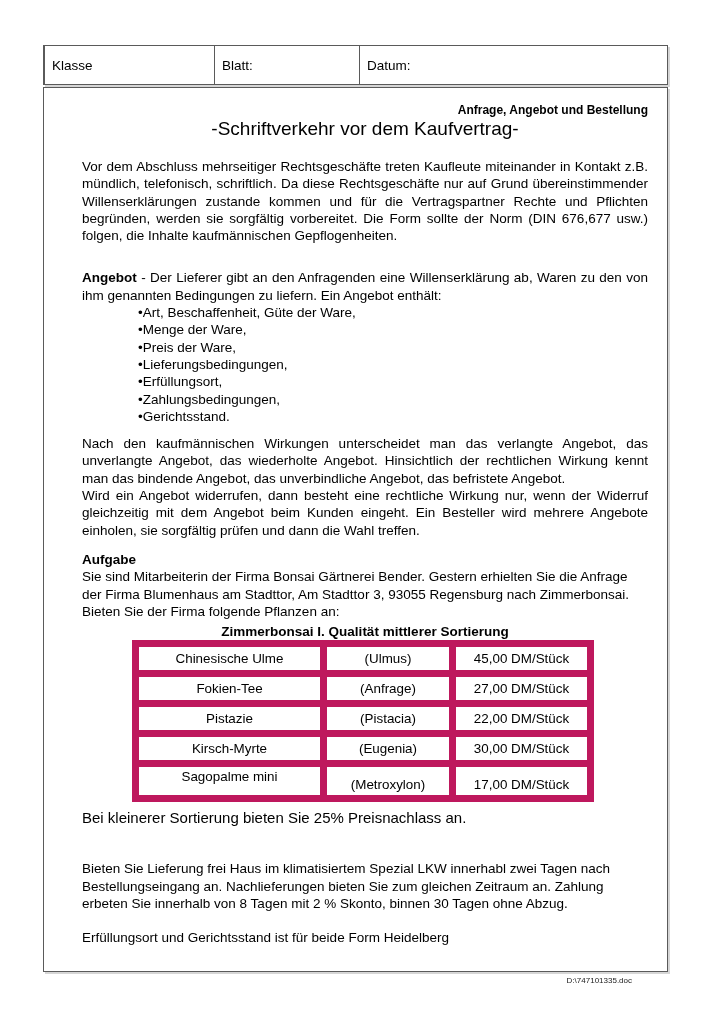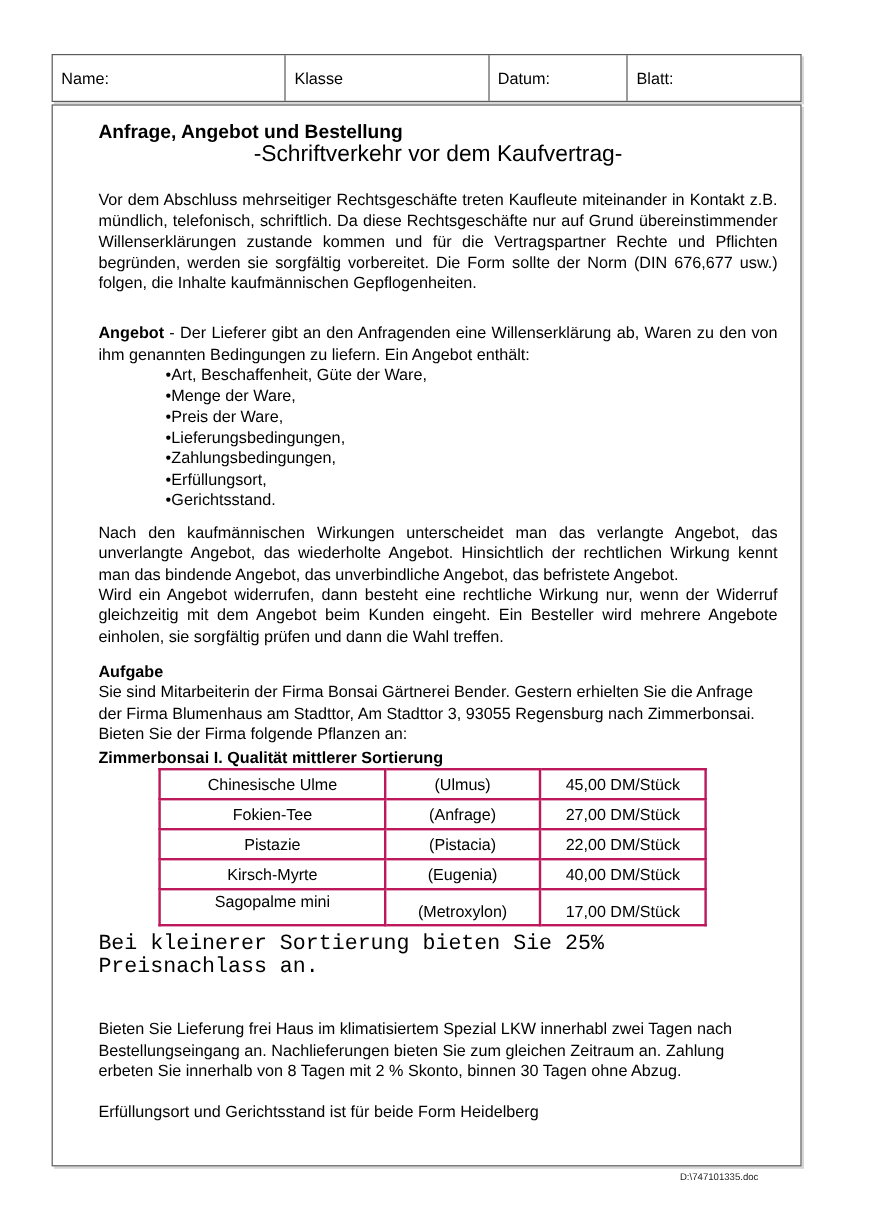--- a/index.html
+++ b/index.html
@@ -46,106 +46,105 @@
     box-sizing: border-box;
     padding: 13px 19px 0 38px;
     overflow: hidden;
     background: #ffffff;
     font-size: 13.5px;
     line-height: 17.3px;
   }
 
   .doc-title {
     margin: 0;
-    text-align: left;
-    font-size: 16px;
+    text-align: right;
+    font-size: 12px;
     line-height: 19px;
     font-weight: bold;
   }
   .doc-subtitle {
     margin: 0;
     text-align: center;
     font-size: 19px;
     line-height: 17px;
   }
 
   p { margin: 0; }
   .j { text-align: justify; }
   .b { font-weight: bold; }
 
   .p-intro    { margin-top: 21px; }
   .p-angebot  { margin-top: 25px; }
   .bullets    { padding-left: 56px; }
   .bullet::before { content: "\2022 "; }
   .p-wirkungen { margin-top: 10px; }
   .heading-aufgabe { margin-top: 12px; font-weight: bold; }
-  .table-title { margin-top: 3px; font-weight: bold; }
+  .table-title { margin-top: 3px; text-align: center; font-weight: bold; }
 
   table.plants {
     border-collapse: collapse;
     margin-left: 50px;
     width: 455px;
     table-layout: fixed;
   }
   table.plants td {
-    border: 2px solid #be185d;
+    border: 7px solid #be185d;
     text-align: center;
     font-size: 13.4px;
     height: 23px;
     padding: 0 4px;
     vertical-align: middle;
     overflow: hidden;
   }
   table.plants tr.last td { height: 26px; }
   table.plants tr.last td.va-top { vertical-align: top; padding-top: 1px; }
   table.plants tr.last td.va-bottom { vertical-align: bottom; padding-bottom: 2px; }
 
-  .p-discount { margin-top: 6px; font-size: 18px; line-height: 19px; font-family: Liberation Mono, monospace; }
+  .p-discount { margin-top: 6px; font-size: 15px; line-height: 19px; }
   .p-delivery { margin-top: 33px; }
   .p-venue    { margin-top: 17px; }
 
   .doc-footer {
     position: absolute;
     left: 33px; top: 976px;
     width: 625px;
     box-sizing: border-box;
     padding-right: 26px;
     text-align: right;
     font-size: 8px;
     color: #222222;
   }
 </style>
 </head>
 <body>
 
 <div class="page">
 
   <div class="sheet-header">
-    <div class="cell c1">Name:</div>
     <div class="cell c2">Klasse</div>
+    <div class="cell c4">Blatt:</div>
     <div class="cell c3">Datum:</div>
-    <div class="cell c4">Blatt:</div>
   </div>
 
   <div class="doc-box">
 
     <p class="doc-title">Anfrage, Angebot und Bestellung</p>
     <p class="doc-subtitle">-Schriftverkehr vor dem Kaufvertrag-</p>
 
     <p class="p-intro j">Vor dem Abschluss mehrseitiger Rechtsgeschäfte treten Kaufleute miteinander in Kontakt z.B. mündlich, telefonisch, schriftlich. Da diese Rechtsgeschäfte nur auf Grund übereinstimmender Willenserklärungen zustande kommen und für die Vertragspartner Rechte und Pflichten begründen, werden sie sorgfältig vorbereitet. Die Form sollte der Norm (DIN 676,677 usw.) folgen, die Inhalte kaufmännischen Gepflogenheiten.</p>
 
     <p class="p-angebot j"><span class="b">Angebot</span><span> - Der Lieferer gibt an den Anfragenden eine Willenserklärung ab, Waren zu den von ihm genannten Bedingungen zu liefern. Ein Angebot enthält:</span></p>
 
     <div class="bullets">
       <div class="bullet">Art, Beschaffenheit, Güte der Ware,</div>
       <div class="bullet">Menge der Ware,</div>
       <div class="bullet">Preis der Ware,</div>
       <div class="bullet">Lieferungsbedingungen,</div>
+      <div class="bullet">Erfüllungsort,</div>
       <div class="bullet">Zahlungsbedingungen,</div>
-      <div class="bullet">Erfüllungsort,</div>
       <div class="bullet">Gerichtsstand.</div>
     </div>
 
     <p class="p-wirkungen j">Nach den kaufmännischen Wirkungen unterscheidet man das verlangte Angebot, das unverlangte Angebot, das wiederholte Angebot. Hinsichtlich der rechtlichen Wirkung kennt man das bindende Angebot, das unverbindliche Angebot, das befristete Angebot.</p>
     <p class="j">Wird ein Angebot widerrufen, dann besteht eine rechtliche Wirkung nur, wenn der Widerruf gleichzeitig mit dem Angebot beim Kunden eingeht. Ein Besteller wird mehrere Angebote einholen, sie sorgfältig prüfen und dann die Wahl treffen.</p>
 
     <p class="heading-aufgabe">Aufgabe</p>
     <p>Sie sind Mitarbeiterin der Firma Bonsai Gärtnerei Bender. Gestern erhielten Sie die Anfrage der Firma Blumenhaus am Stadttor, Am Stadttor 3, 93055 Regensburg nach Zimmerbonsai. Bieten Sie der Firma folgende Pflanzen an:</p>
 
     <p class="table-title">Zimmerbonsai I. Qualität mittlerer Sortierung</p>
@@ -168,21 +167,21 @@
           <td>27,00 DM/Stück</td>
         </tr>
         <tr>
           <td>Pistazie</td>
           <td>(Pistacia)</td>
           <td>22,00 DM/Stück</td>
         </tr>
         <tr>
           <td>Kirsch-Myrte</td>
           <td>(Eugenia)</td>
-          <td>40,00 DM/Stück</td>
+          <td>30,00 DM/Stück</td>
         </tr>
         <tr class="last">
           <td class="va-top">Sagopalme mini</td>
           <td class="va-bottom">(Metroxylon)</td>
           <td class="va-bottom">17,00 DM/Stück</td>
         </tr>
       </tbody>
     </table>
 
     <p class="p-discount">Bei kleinerer Sortierung bieten Sie 25% Preisnachlass an.</p>

